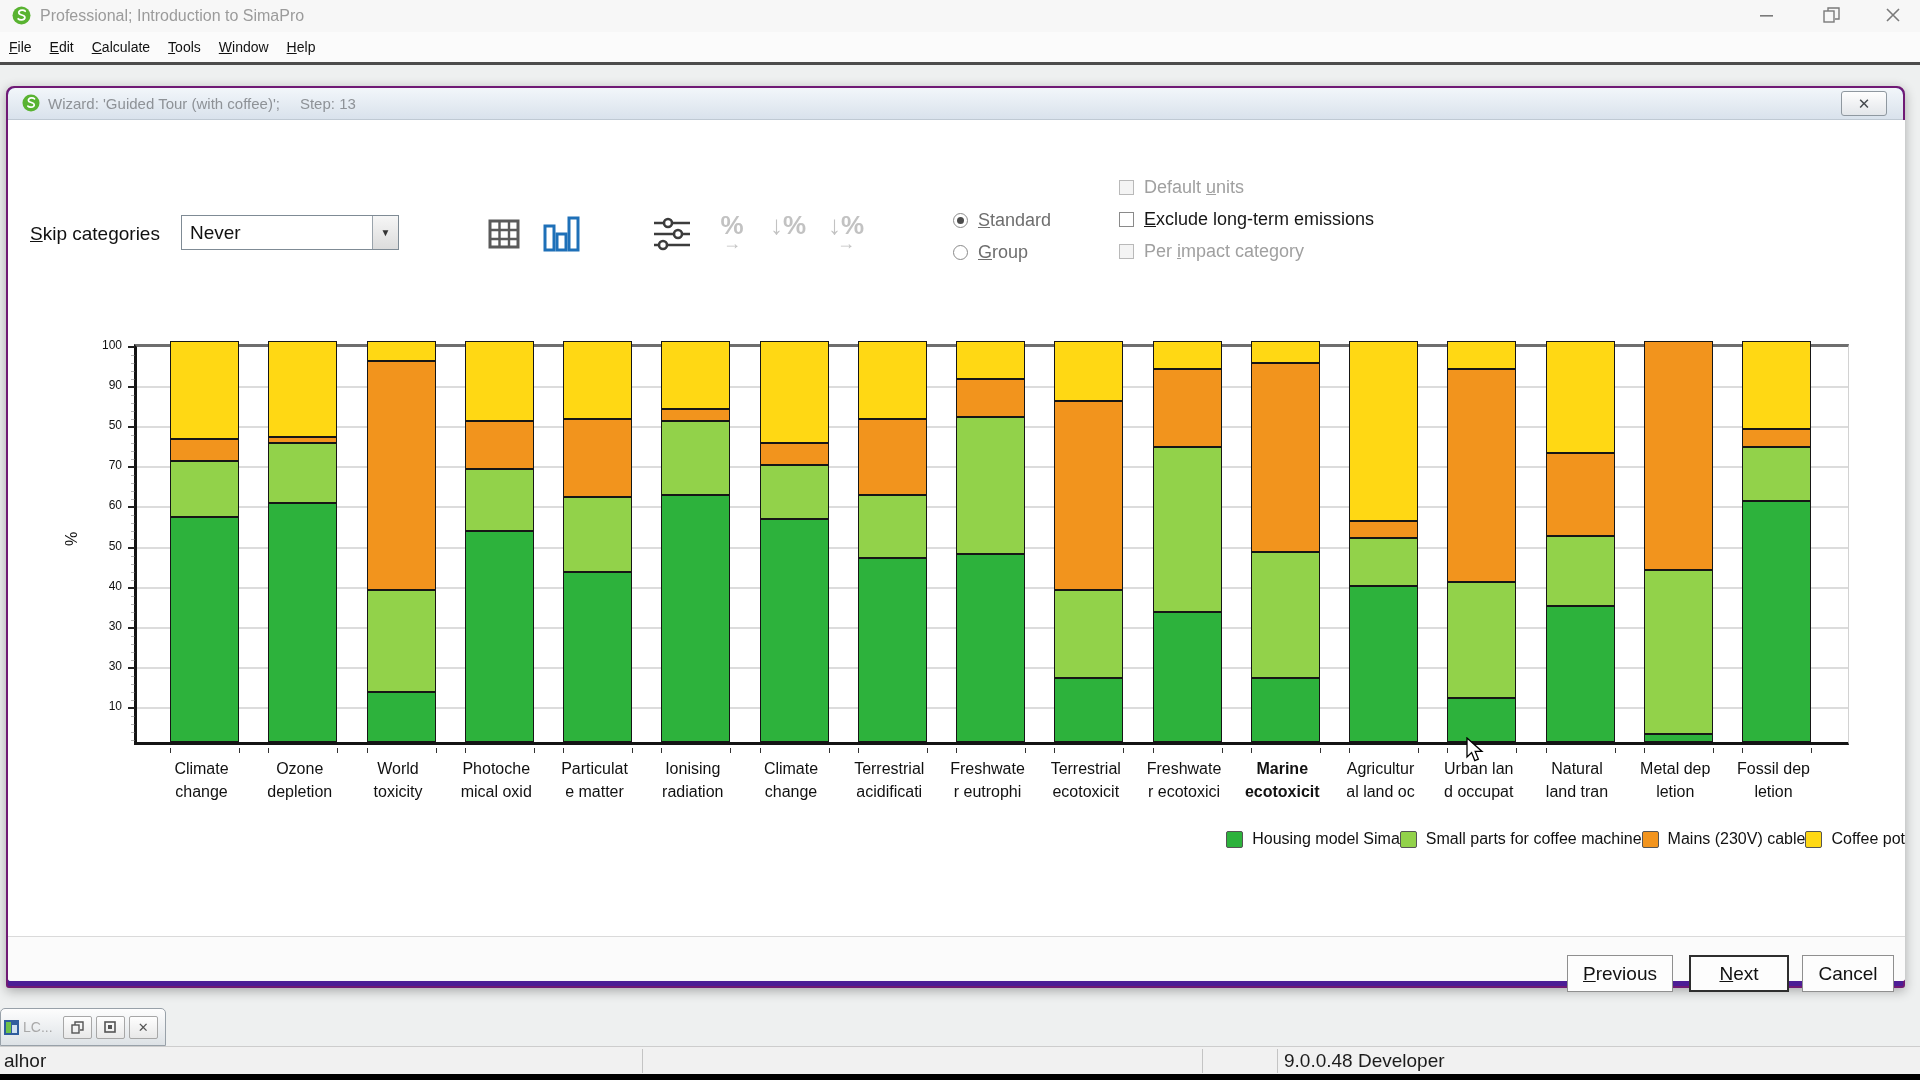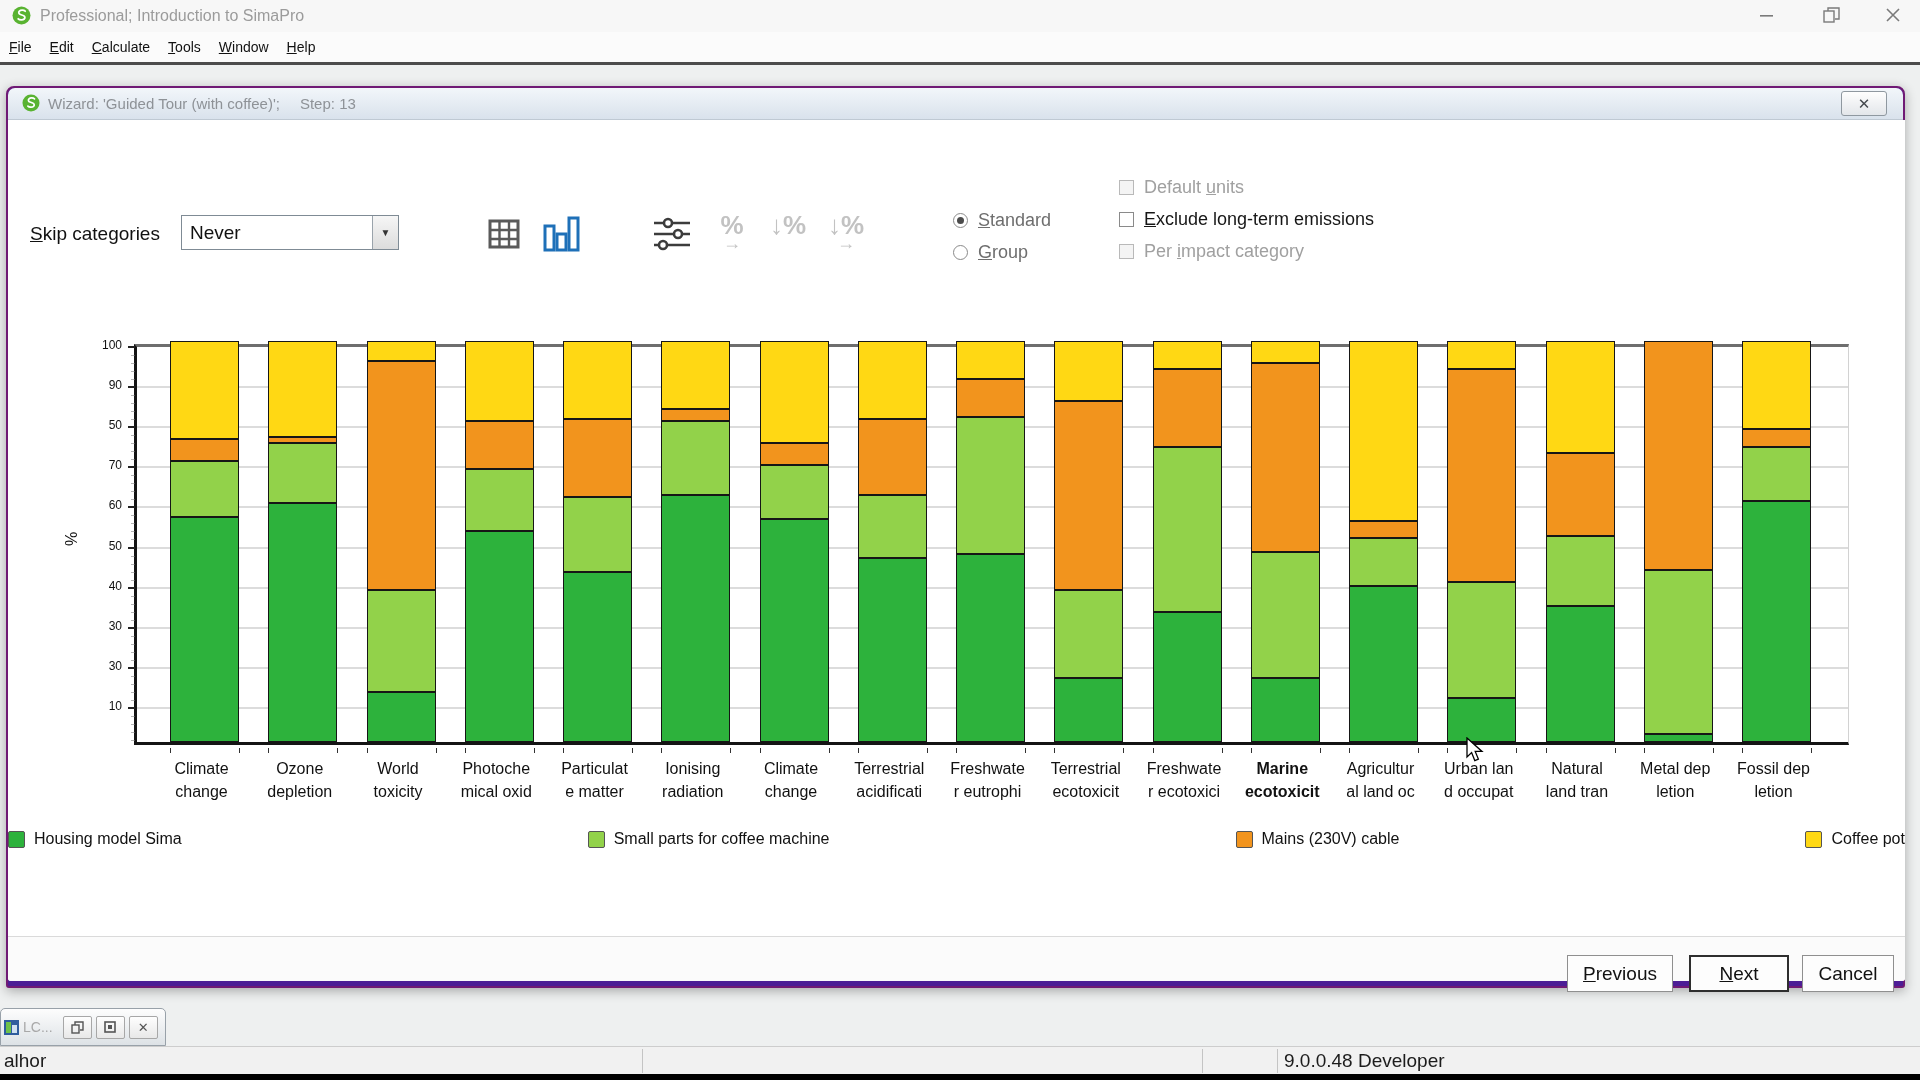--- a/index.html
+++ b/index.html
@@ -56,21 +56,21 @@
   .ymajor { position:absolute; left:-9px; width:7px; height:2px; background:#222; }
   .yminor { position:absolute; left:-6px; top:0; width:4px; height:100%; background:repeating-linear-gradient(to bottom,#777 0 1px,transparent 1px 8.02px); opacity:.55; }
   .ylabel-pct { position:absolute; left:57px; top:410px; font-size:16px; color:#111; transform:rotate(-90deg); }
   .bar { position:absolute; bottom:0; width:69px; }
   .seg { position:absolute; left:0; width:100%; border:1px solid #161616; }
   .xtick { position:absolute; width:1px; height:5px; background:#333; top:401px; }
   .xlabel { position:absolute; top:637px; width:116px; text-align:center; font-size:16px; line-height:23px; color:#111; }
   .xlabel.bold { font-weight:bold; }
 
   
-  .legend { position:absolute; left:0; top:710px; width:1897px; display:flex; justify-content:space-between; gap:28px; }
+  .legend { position:absolute; left:0; top:710px; width:1897px; display:flex; justify-content:flex-end; }
   .legend-item { display:flex; align-items:center; font-size:16px; color:#111; }
   .legend-swatch { width:17px; height:17px; border:1px solid #555; border-radius:2px; margin-right:9px; }
 
   .method { position:absolute; left:39px; top:746px; font-size:17px; color:#111; line-height:25px; }
 
   
   .wiz-footer { position:absolute; left:0; top:816px; width:1897px; height:45px; background:#fbfbfb; border-top:1px solid #dadada; border-radius:0 0 3px 3px; }
   .btn { position:absolute; top:18px; height:37px; background:#fdfdfd; border:1px solid #8f8f8f; font-size:19px; color:#111; display:flex; align-items:center; justify-content:center; font-family:inherit; }
   .btn.default { border:2px solid #2e2e2e; }
 

